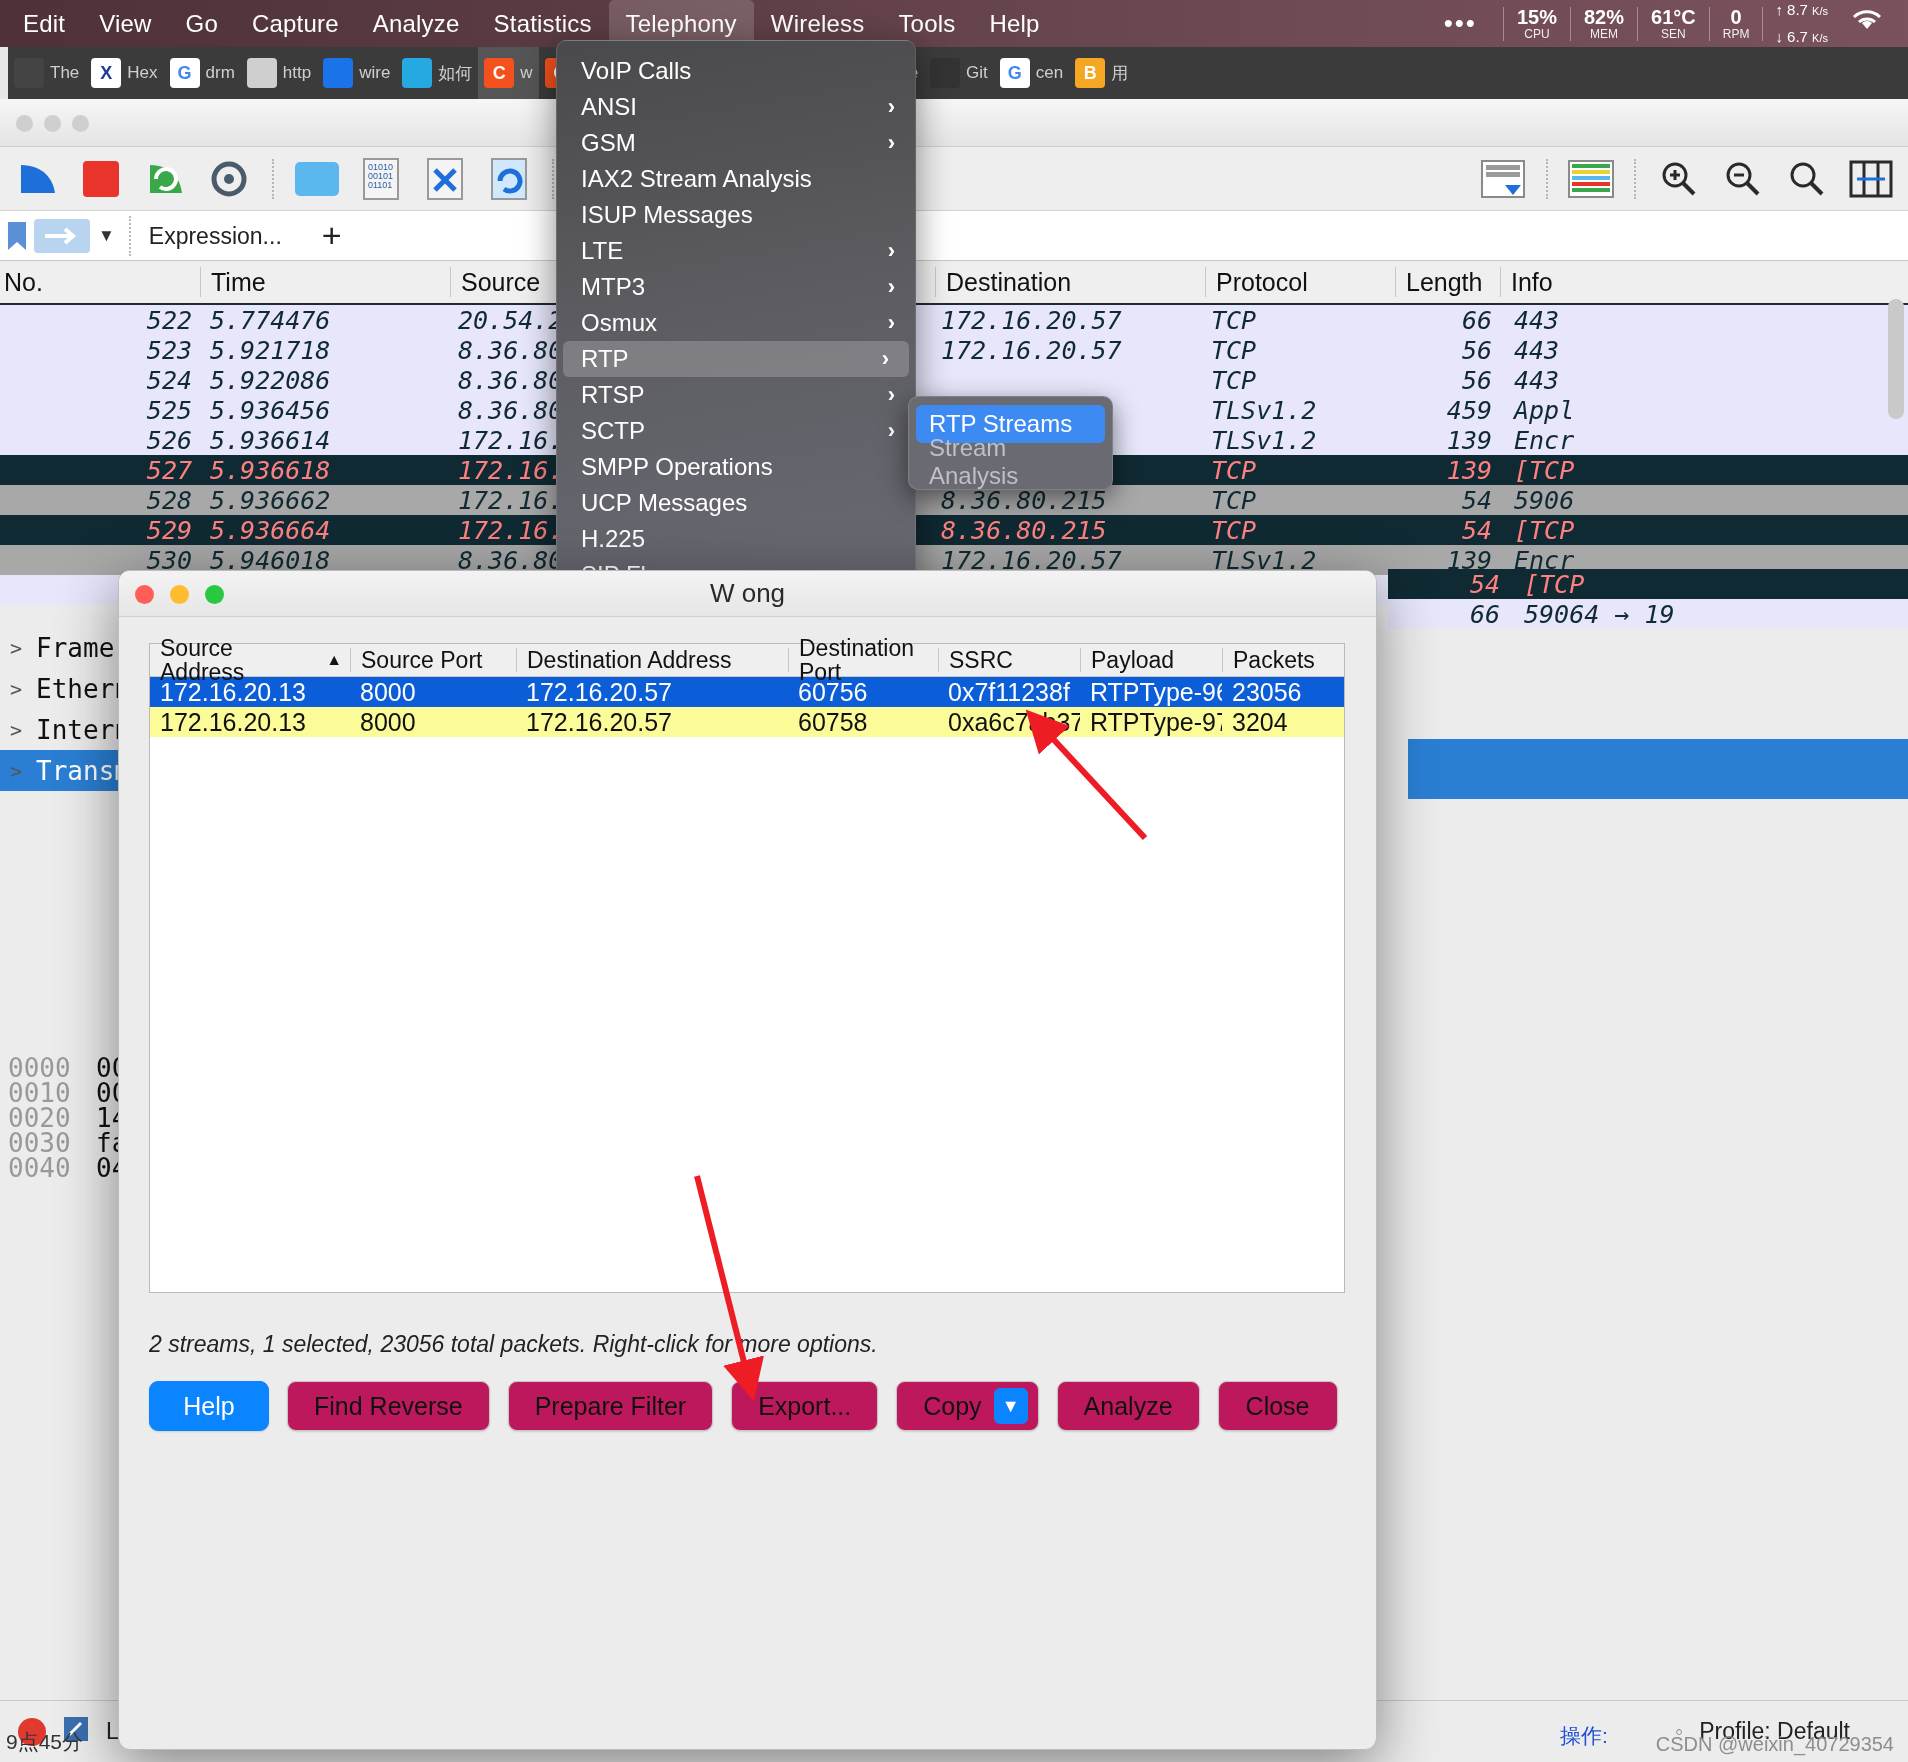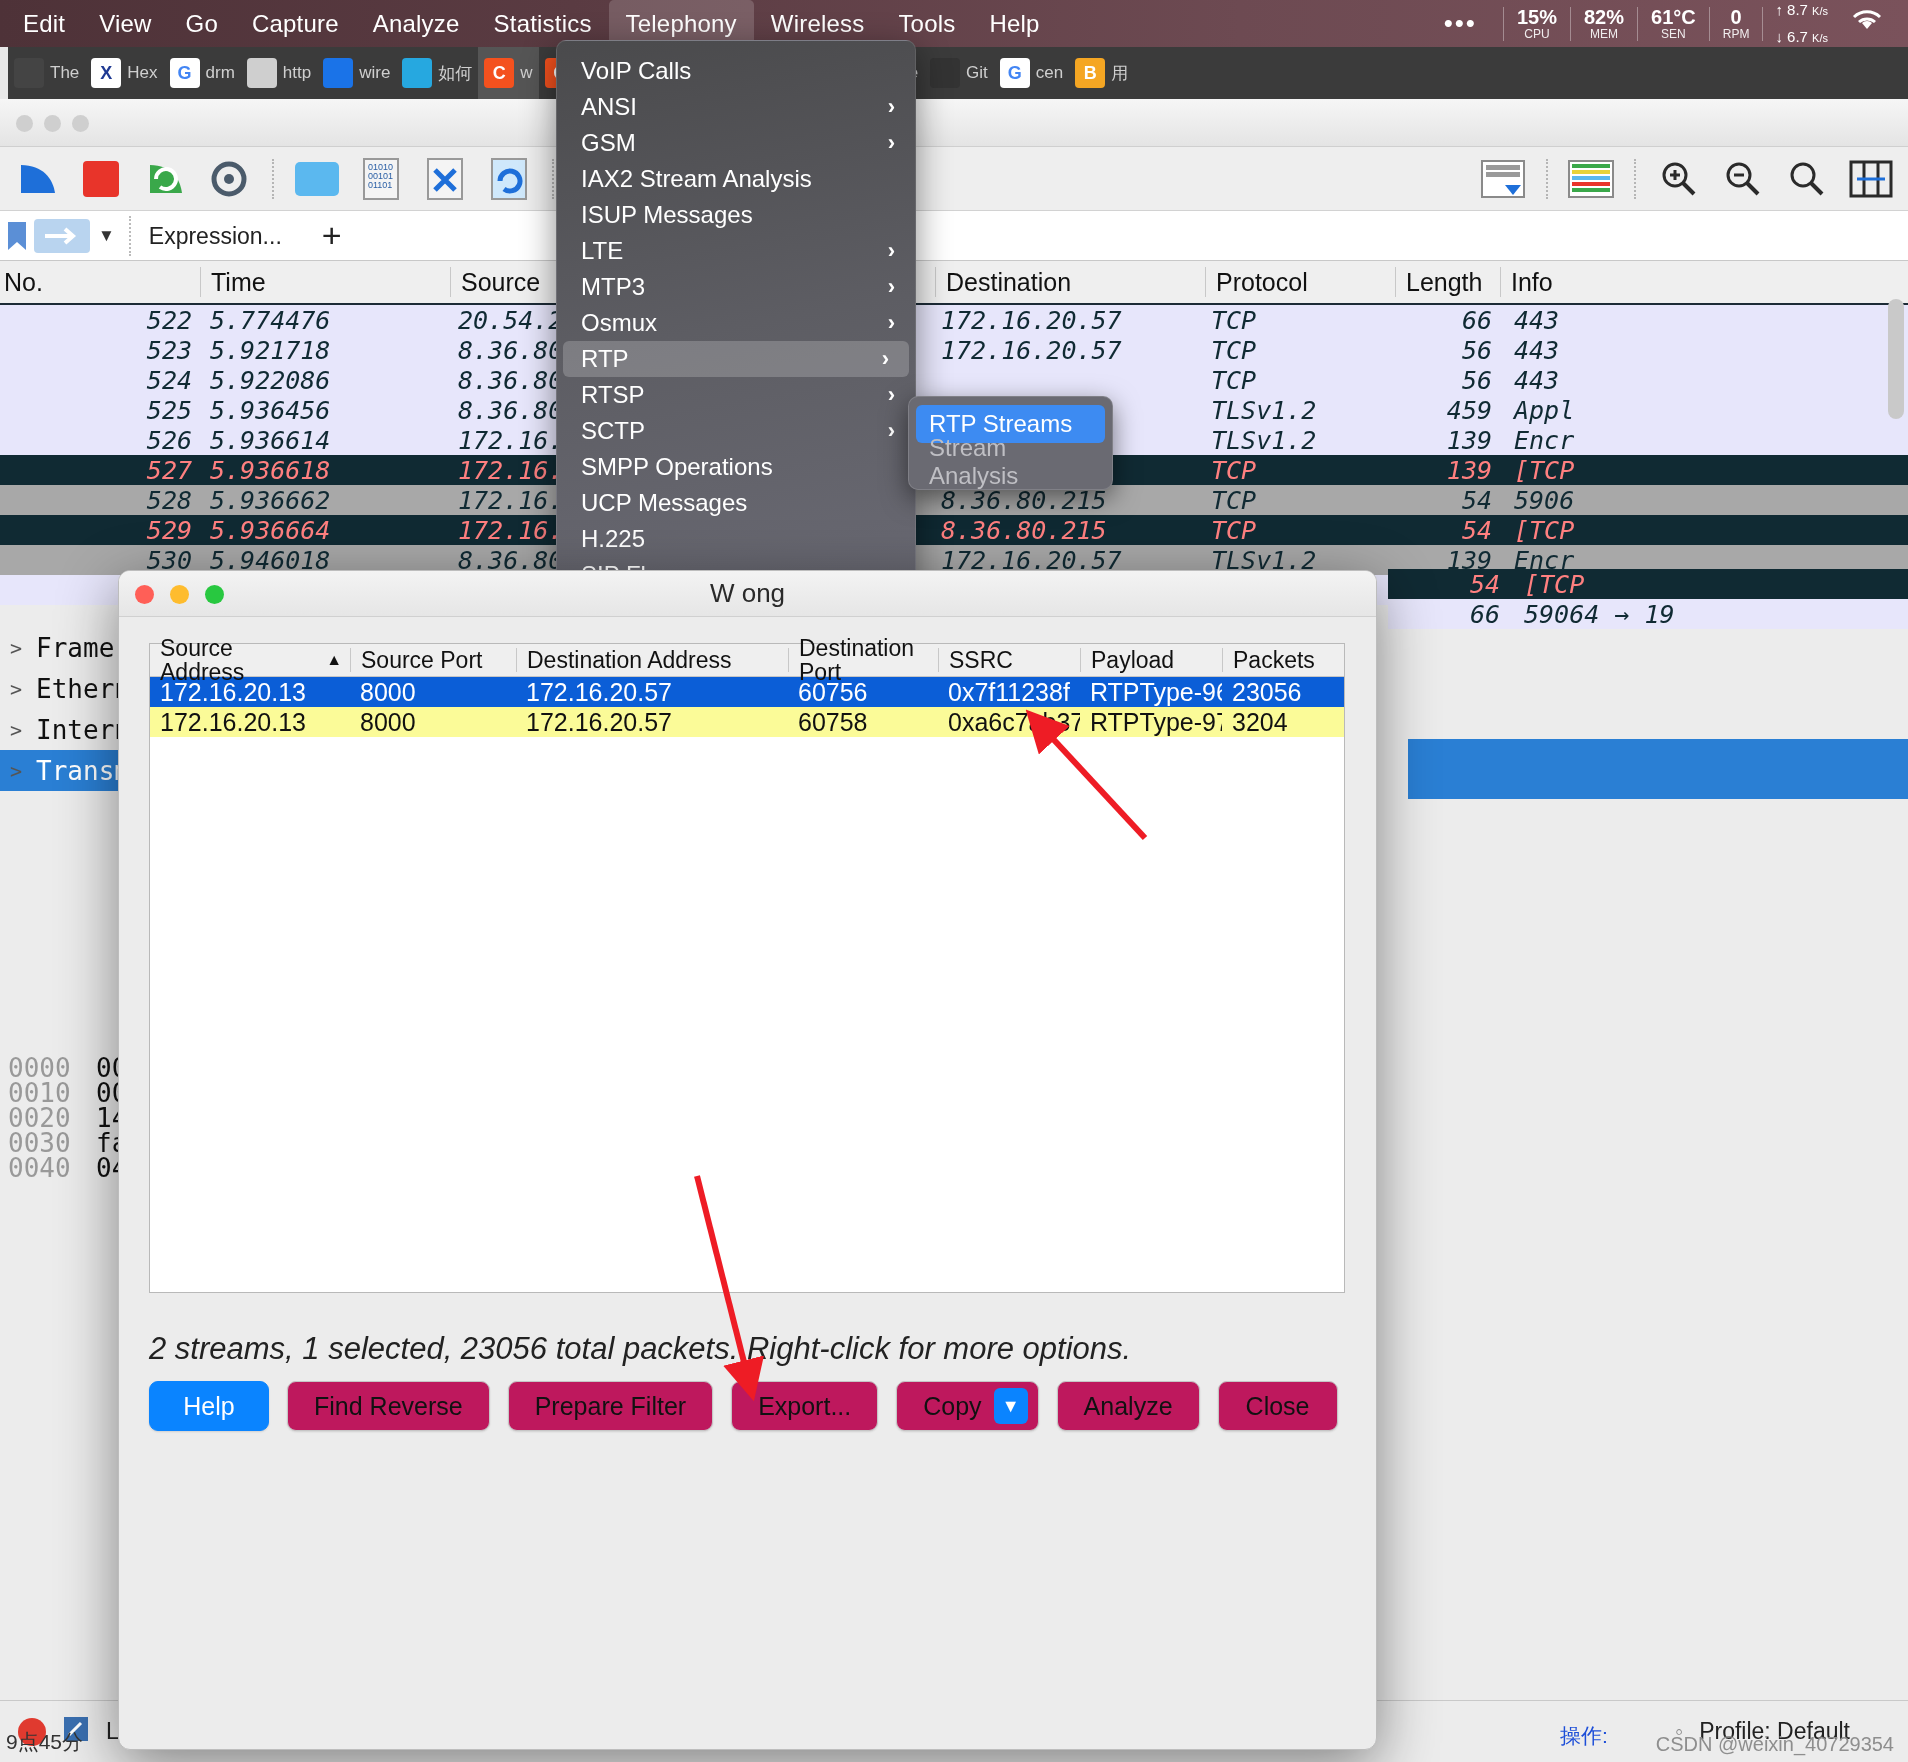--- a/index.html
+++ b/index.html
@@ -147,21 +147,21 @@
             font-size: 23px; color:#111; align-items:center;}
   .dthead > div { border-left:1px solid #c8c8c8; padding-left: 10px; height:24px; line-height:24px;
                   display:flex; align-items:center; gap:10px;}
   .dthead > div:first-child { border-left:none; }
   .dtr { display:flex; height: 30px; align-items:center; font-size: 25px;}
   .dtr > div { padding-left: 10px; overflow:hidden; white-space:nowrap;}
   .dtr.sel { background: #0b5ed7; color:#fff;}
   .dtr.yel { background: #fbfb98; color:#111;}
   .w-sa{width:200px;} .w-sp{width:166px;} .w-da{width:272px;} .w-dp{width:150px;}
   .w-ssrc{width:142px;} .w-pl{width:142px;} .w-pk{flex:1;}
-  .dlgnote { position:absolute; left: 30px; top: 760px; font-size: 31px; font-style: italic; color:#222;}
+  .dlgnote { position:absolute; left: 30px; top: 760px; font-size: 23px; font-style: italic; color:#222;}
   .dlgbtns { position:absolute; left: 30px; top: 810px; display:flex; align-items:center; gap: 18px;}
   .btn { height: 50px; min-width: 120px; padding: 0 26px; border-radius: 9px; background:#be185d;
          border:1px solid #c6c6c6; font-size: 25px; color:#111; display:flex; align-items:center;
          justify-content:center; box-shadow: 0 1px 2px rgba(0,0,0,.12);}
   .btn.primary { background:#0a84ff; color:#fff; border-color:#0a84ff;}
   .btn.close { margin-left: auto; }
   .btn.copy { padding-right: 10px; gap: 12px;}
   .copycaret { width: 34px; height: 36px; border-radius:6px; background:#0a84ff; color:#fff;
                display:flex; align-items:center; justify-content:center; font-size:18px;}
 

